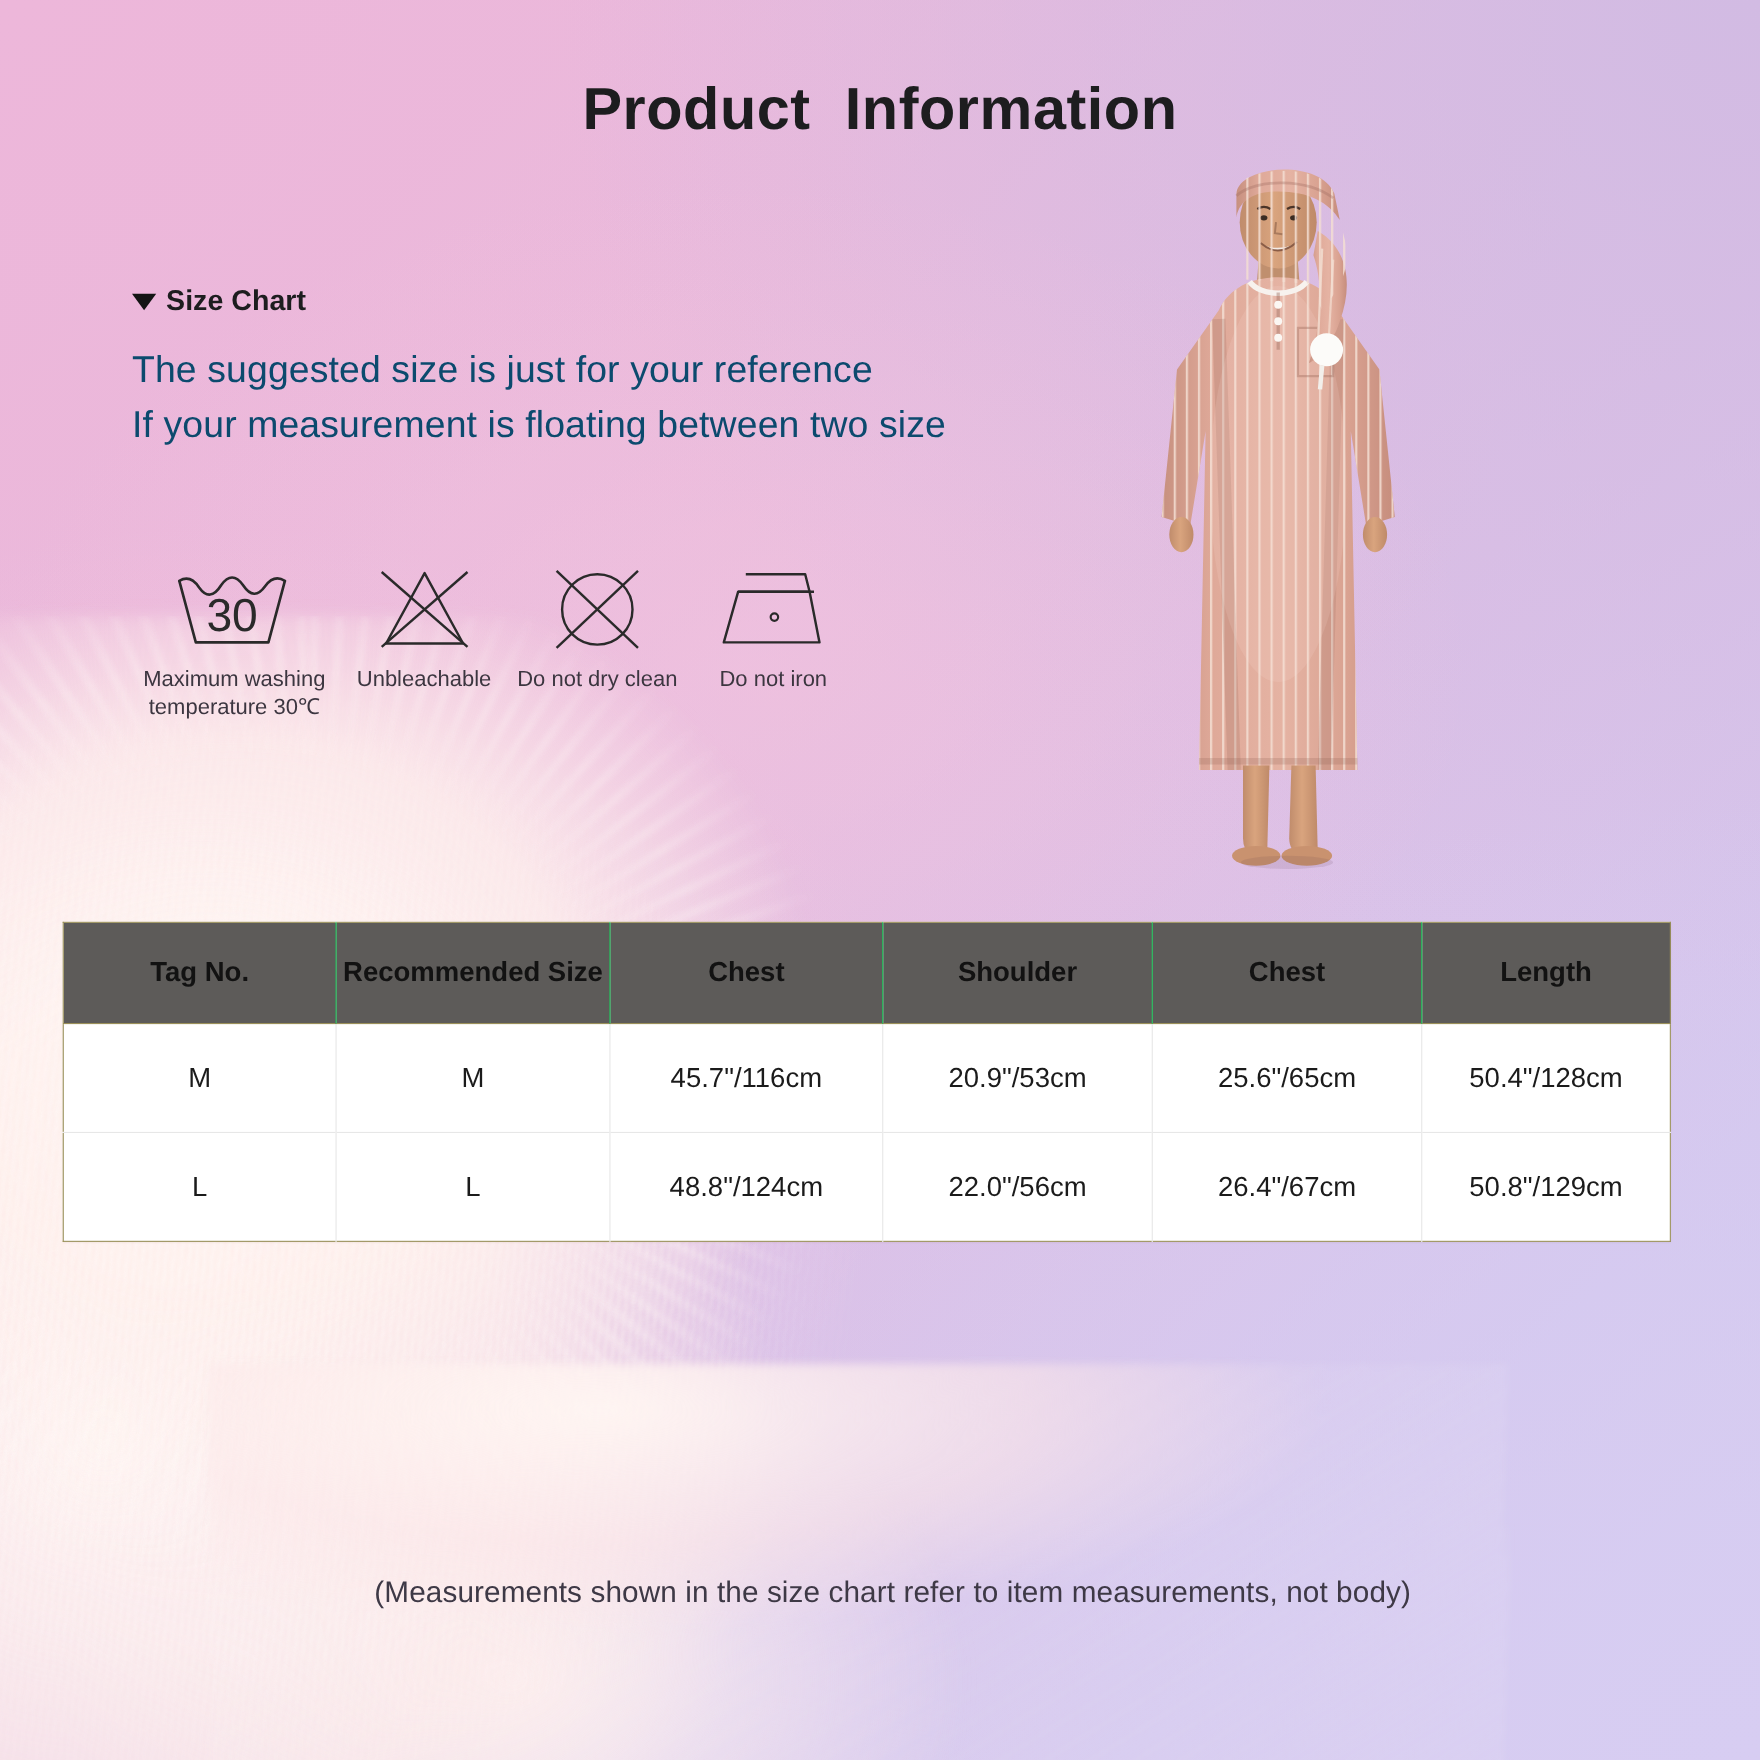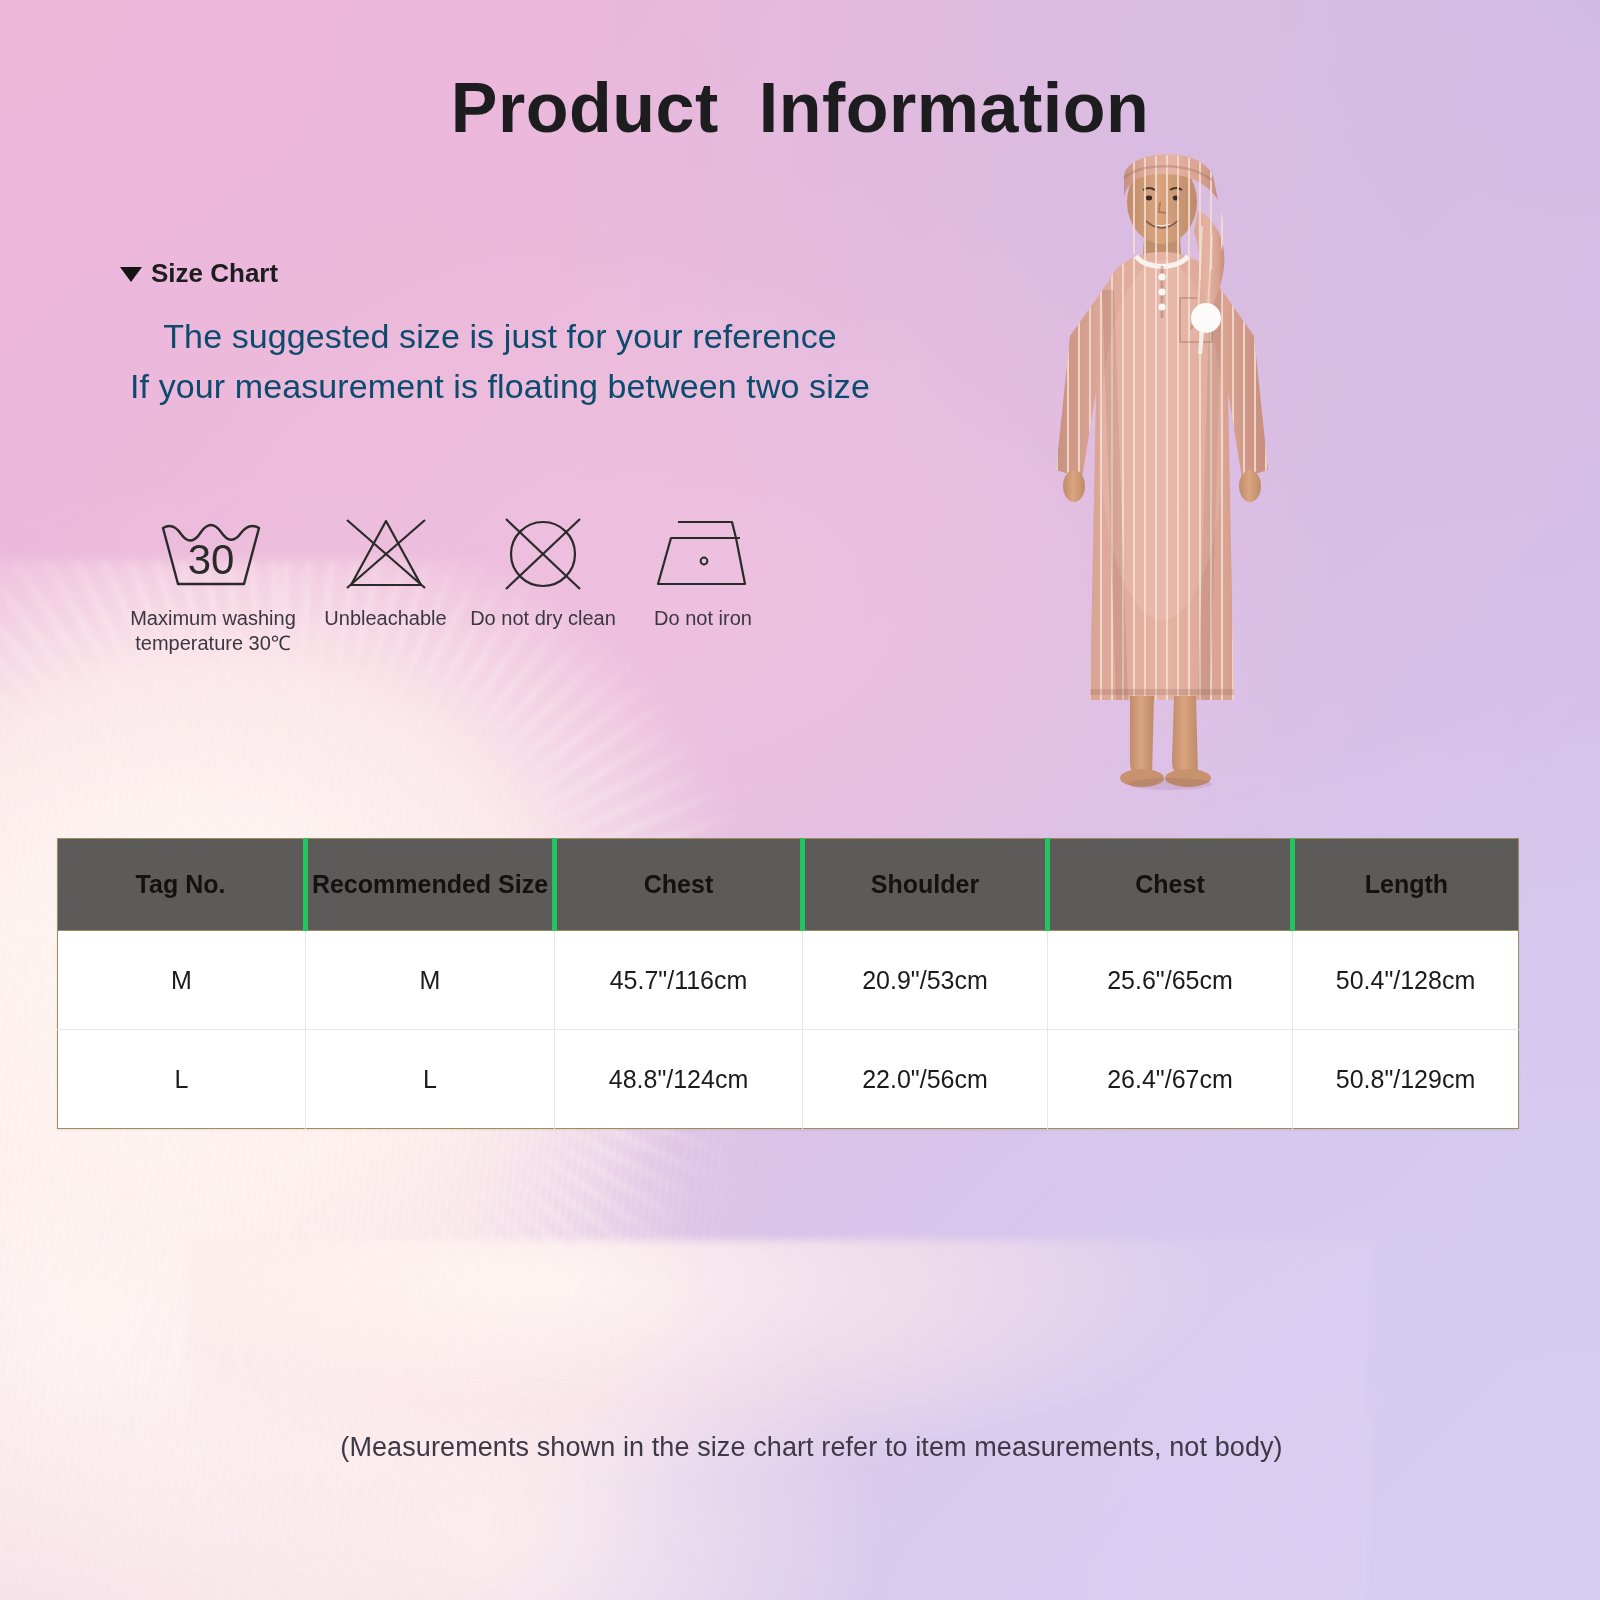--- a/index.html
+++ b/index.html
@@ -66,27 +66,27 @@
       radial-gradient(70% 60% at 30% 10%, rgba(255,246,242,.92) 0%, rgba(252,231,232,.55) 48%, rgba(250,228,230,0) 80%),
       repeating-linear-gradient(92deg, rgba(255,252,250,.34) 0 2px, rgba(248,226,226,0) 2px 8px);
     filter: blur(4px);
     pointer-events:none;
   }
 
   
   #page-title {
     position:absolute; top:68px; left:0; width:100%;
     text-align:center;
-    font-size:70px; font-weight:700; letter-spacing:.5px;
+    font-size:54px; font-weight:700; letter-spacing:.5px;
     color:#1d1d1f;
     white-space:pre;
   }
 
   
-  #sizechart-block { position:absolute; left:120px; top:258px; width:760px;text-align:center; }
+  #sizechart-block { position:absolute; left:120px; top:258px; width:760px; }
   #sizechart-heading {
     display:flex; align-items:center; gap:9px;
     font-size:26px; font-weight:700; color:#1d1d1f;
     margin-bottom:22px;
   }
   #sizechart-heading .tri {
     width:0; height:0;
     border-left:11px solid transparent;
     border-right:11px solid transparent;
     border-top:15px solid #141414;
@@ -131,21 +131,21 @@
   #size-table col.c1 { width:249px; }
   #size-table col.c2 { width:248px; }
   #size-table col.c3 { width:245px; }
   #size-table col.c4 { width:245px; }
   #size-table col.c5 { width:226px; }
   #size-table thead th {
     background:#5d5b59;
     color:#121212;
     font-size:25px; font-weight:700;
     height:92px;
-    border-right:5px solid #22c55e;
+    border-right:1px solid #22c55e;
     text-align:center;
     vertical-align:middle;
   }
   #size-table thead th:last-child { border-right:none;margin-left:32px; }
   #size-table tbody td {
     height:99px;
     font-size:25px; color:#1b1b1b; font-weight:400;
     text-align:center; vertical-align:middle;
     border-right:1px solid #e7e7e7;
     border-top:1px solid #e7e7e7;

